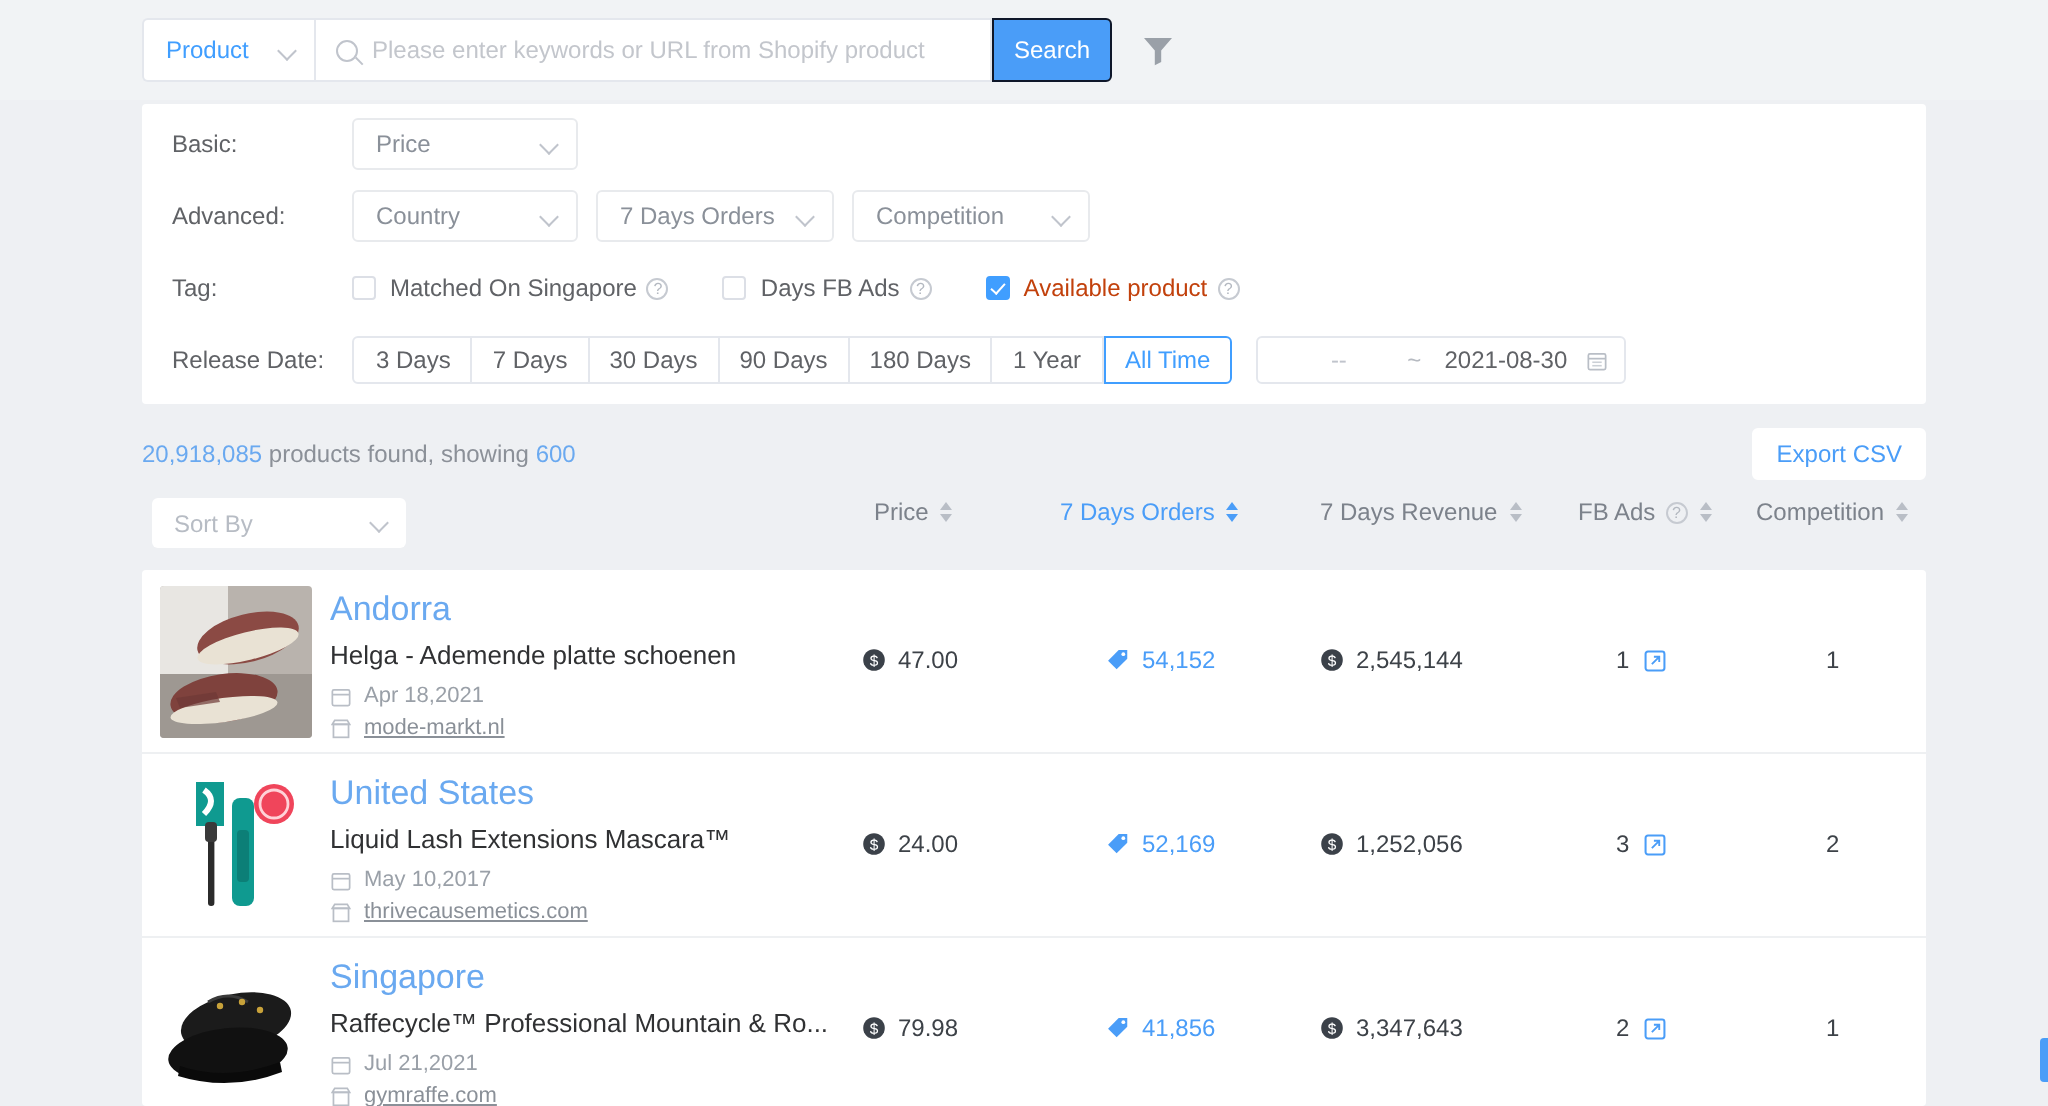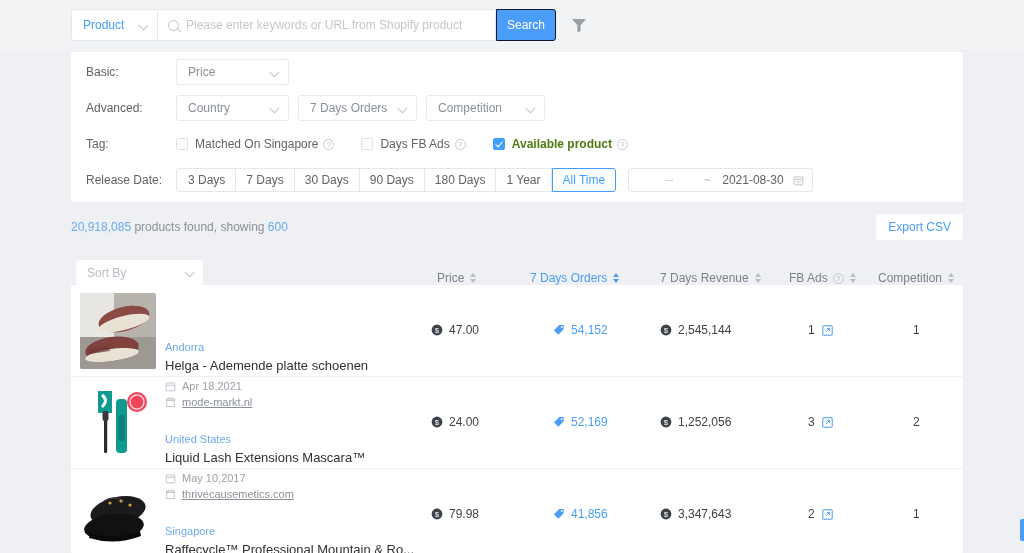--- a/index.html
+++ b/index.html
@@ -95,21 +95,21 @@
     background: #fff; flex: none; margin-right: 7px; position: relative;
   }
   .cbox.on { background: #409eff; border-color: #409eff; }
   .cbox.on::after {
     content: ""; position: absolute; left: 3.5px; top: 1px;
     width: 3px; height: 6px;
     border-right: 1.6px solid #fff; border-bottom: 1.6px solid #fff;
     transform: rotate(42deg);
   }
   .tag-text { font-size: 12px; color: #606266; }
-  .tag-text.blue { color: #4d7c0f; font-weight: bold; }
+  .tag-text.blue { color: #c2410c; }
   .qm {
     width: 11px; height: 11px; border-radius: 50%; border: 1px solid #c6cad1;
     color: #b3b8c0; font-size: 8px; line-height: 9px; text-align: center;
     margin-left: 5px; flex: none;
   }
 
   .seg { display: flex; flex: none; }
   .seg > div {
     height: 24px; padding: 0 10px;
     border: 1px solid #e4e7ed; border-left: none;
@@ -139,21 +139,21 @@
   .rescount { font-size: 12px; color: #8b9098; }
   .rescount b { color: #6aa9f0; font-weight: normal; }
   .export {
     background: #fff; border: 1px solid #fff; border-radius: 3px;
     color: #4a9df8; font-size: 12px; padding: 5px 11px; cursor: pointer;
   }
 
   
   .thead {
     position: absolute; left: 71px; top: 249px; width: 892px; height: 36px;
-    display: flex; align-items: flex-end;
+    display: flex; align-items: flex-start;
   }
   .sortby {
     width: 127px; height: 25px; background: #fff; border-radius: 3px;
     display: flex; align-items: center; justify-content: space-between;
     padding: 0 8px 0 11px; color: #b7bcc4; font-size: 12px;
     margin-left: 5px; cursor: pointer; flex: none;
   }
   .th { display: flex; align-items: center; font-size: 12px; color: #7c828b; position: absolute; }
   .th.active { color: #4a9df8; }
   .caret { margin-left: 6px; display: inline-flex; flex-direction: column; gap: 2px; }
@@ -167,21 +167,21 @@
     position: absolute; left: 71px; top: 285px; width: 892px; height: 268px;
     background: #fff; border-radius: 2px; overflow: hidden;
   }
   .row { position: relative; height: 92px; border-bottom: 1px solid #eef0f2; }
   .row:last-child { border-bottom: none; }
   .thumb {
     position: absolute; left: 9px; top: 8px; width: 76px; height: 76px;
     border-radius: 2px; overflow: hidden; background: #fff;
   }
   .info { position: absolute; left: 94px; top: 10px; width: 300px; }
-  .country { font-size: 11px; color: #6aa9f0; margin-bottom: 5px; cursor: pointer; margin-top: 46px; }
+  .country { font-size: 17px; color: #6aa9f0; margin-bottom: 5px; cursor: pointer; }
   .pname {
     font-size: 13px; color: #303133; margin-bottom: 7px;
     white-space: nowrap; overflow: hidden; text-overflow: ellipsis;
     cursor: pointer;
   }
   .meta { display: flex; align-items: center; font-size: 11px; color: #9aa0a8; margin-bottom: 4px; }
   .meta svg { margin-right: 6px; flex: none; }
   .meta a { color: #8a9098; text-decoration: underline; cursor: pointer; }
 
   .cell { position: absolute; font-size: 12px; color: #3d4248; display: flex; align-items: center; }

